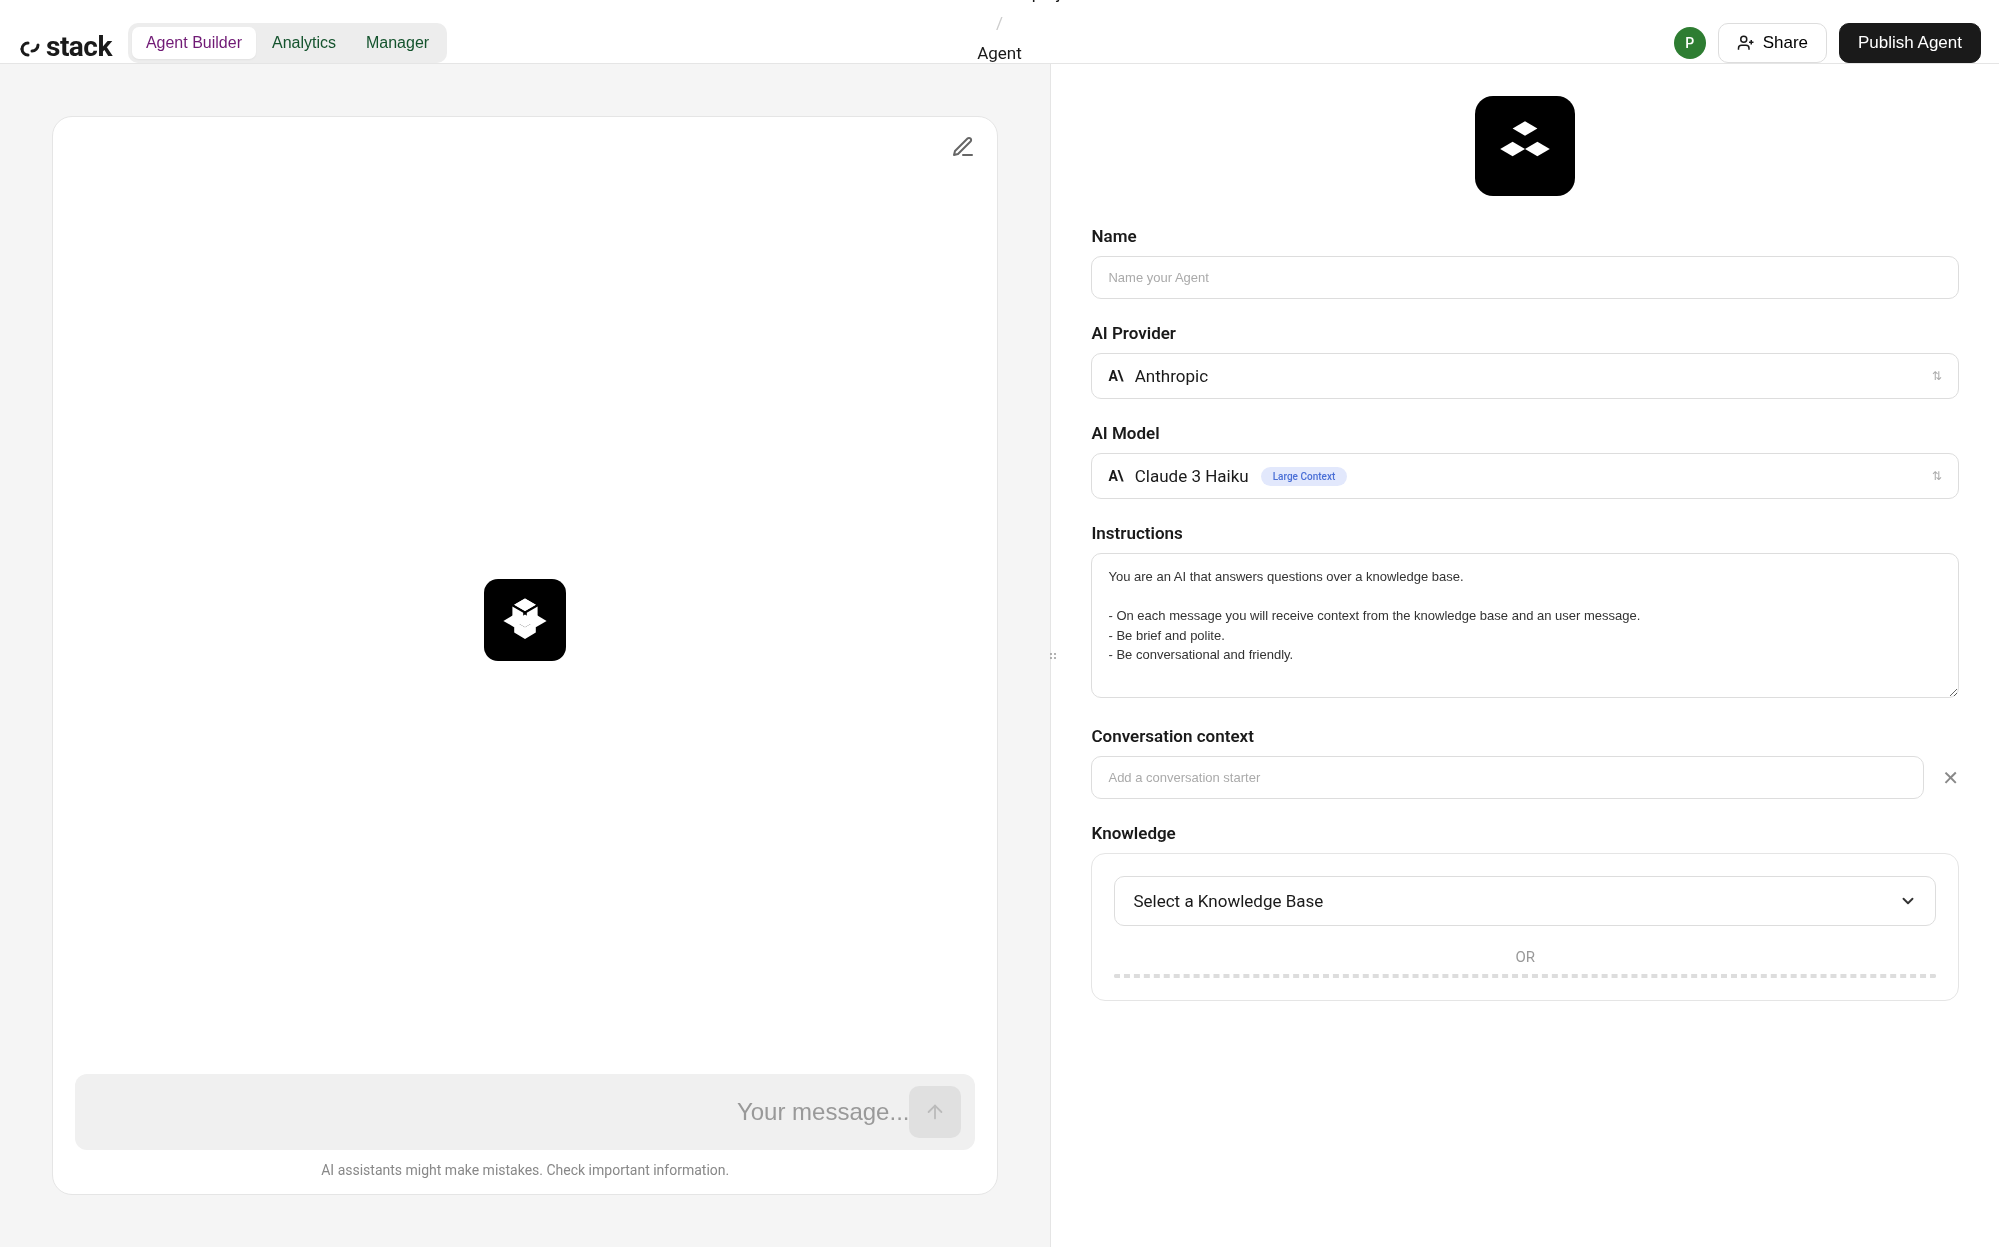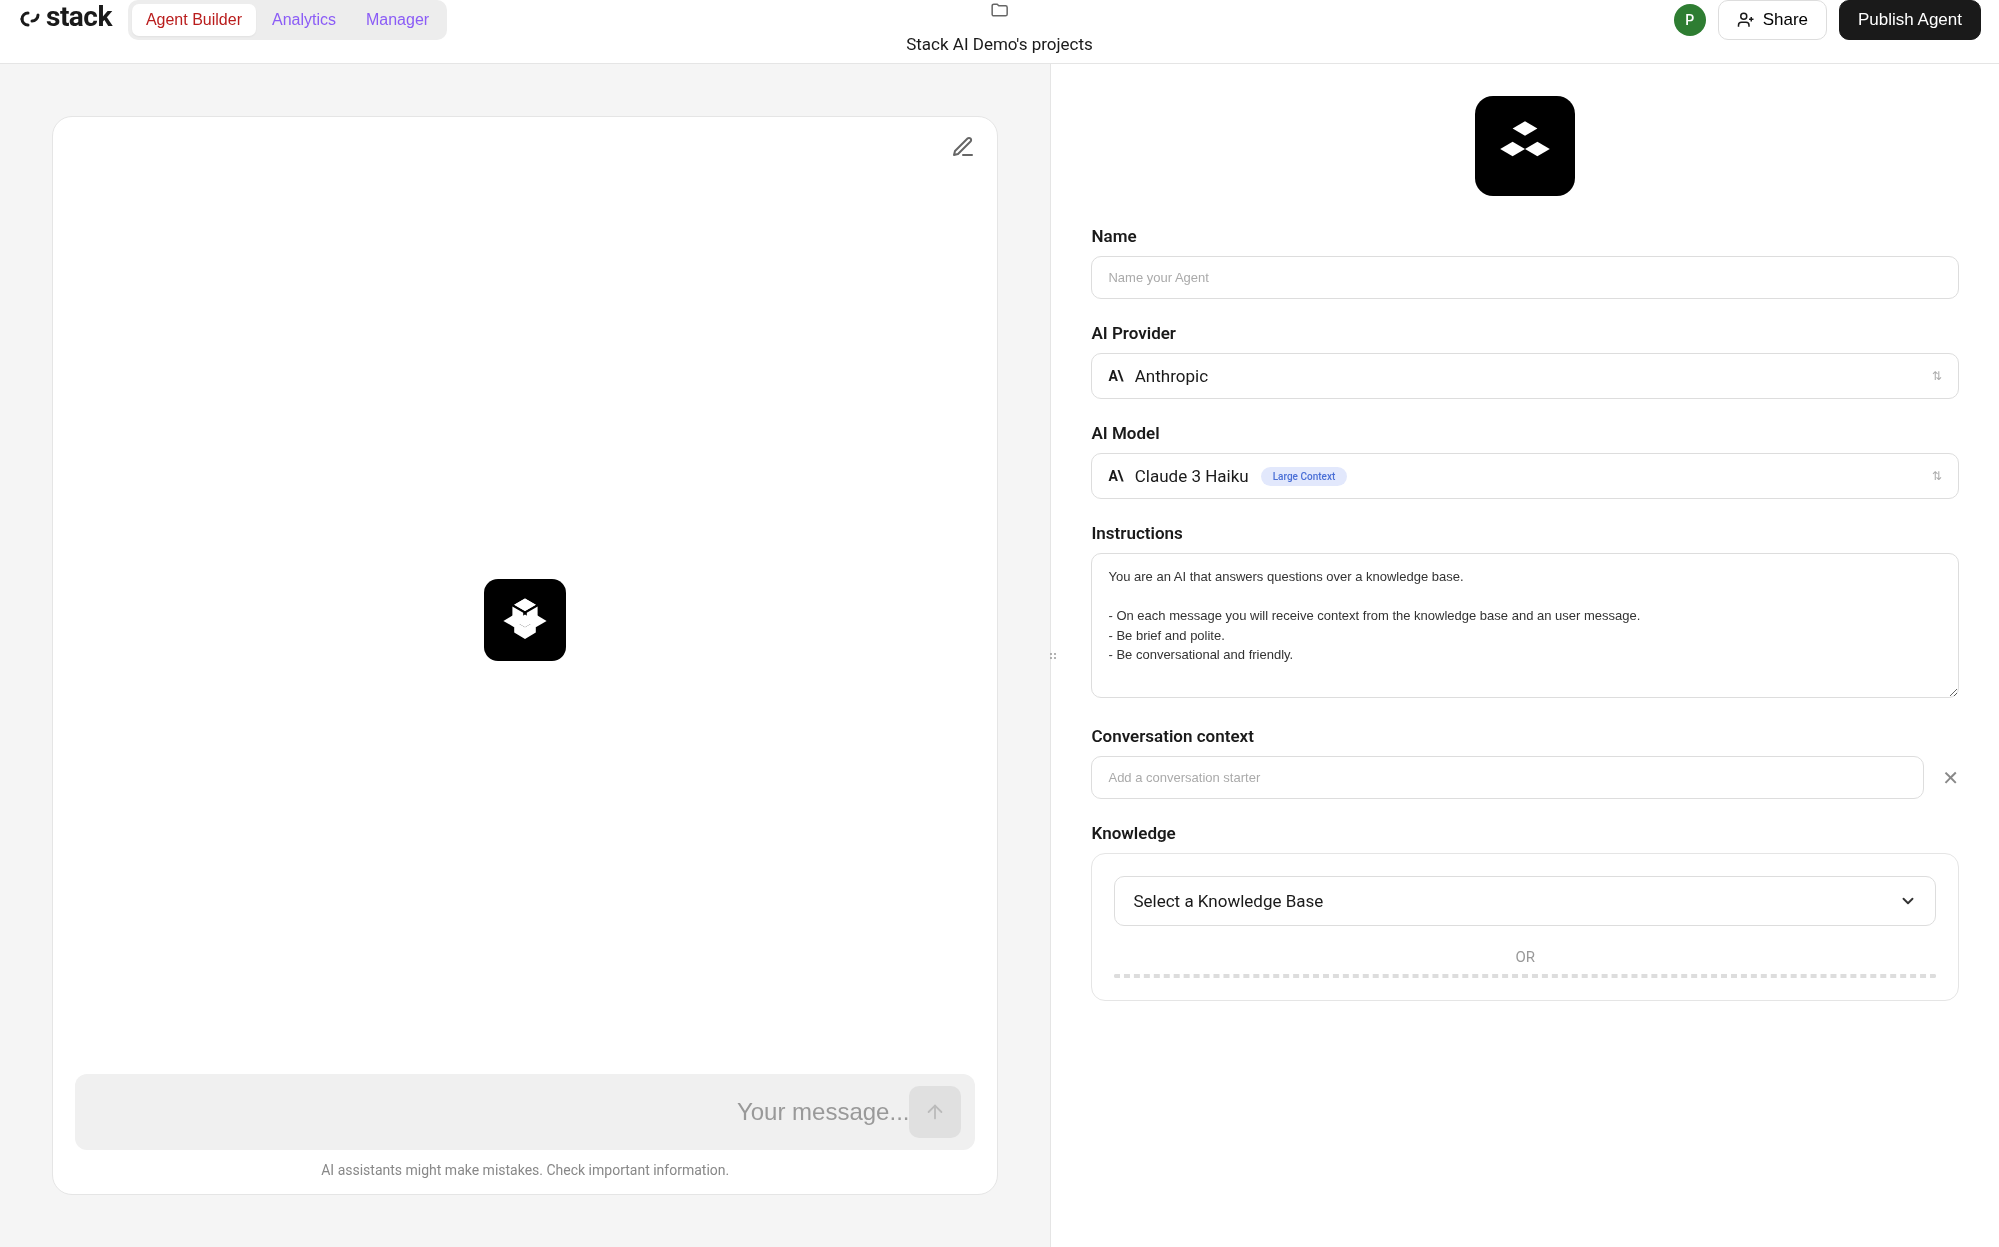--- a/index.html
+++ b/index.html
@@ -8,21 +8,21 @@
       box-sizing: border-box;
     }
     body {
       font-family: -apple-system, BlinkMacSystemFont, 'Segoe UI', Roboto, Helvetica, Arial, sans-serif;
       color: #1a1a1a;
       background: #fff;
     }
     
     .topbar {
       display: flex;
-      align-items: flex-start;
+      align-items: flex-end;
       height: 64px;
       padding: 0 18px;
       border-bottom: 1px solid #e5e5e5;
     }
     .logo {
       display: flex;
       align-items: center;
       gap: 4px;
       font-size: 28px;
       font-weight: 700;
@@ -37,28 +37,28 @@
       display: flex;
       background: #ededed;
       border-radius: 10px;
       padding: 4px;
       gap: 2px;
     }
     .tab {
       padding: 7px 14px;
       border-radius: 7px;
       font-size: 16px;
-      color: #8b5cf6;
+      color: #14532d;
       cursor: pointer;
       border: none;
       background: transparent;
     }
     .tab.active {
       background: #fff;
-      color: #b91c1c;
+      color: #701a75;
       box-shadow: 0 1px 2px rgba(0,0,0,0.05);
     }
     .breadcrumb {
       display: flex;
       align-items: center;
       gap: 10px;
       position: absolute;
       left: 50%;
       transform: translateX(-50%);
       font-size: 17px;

